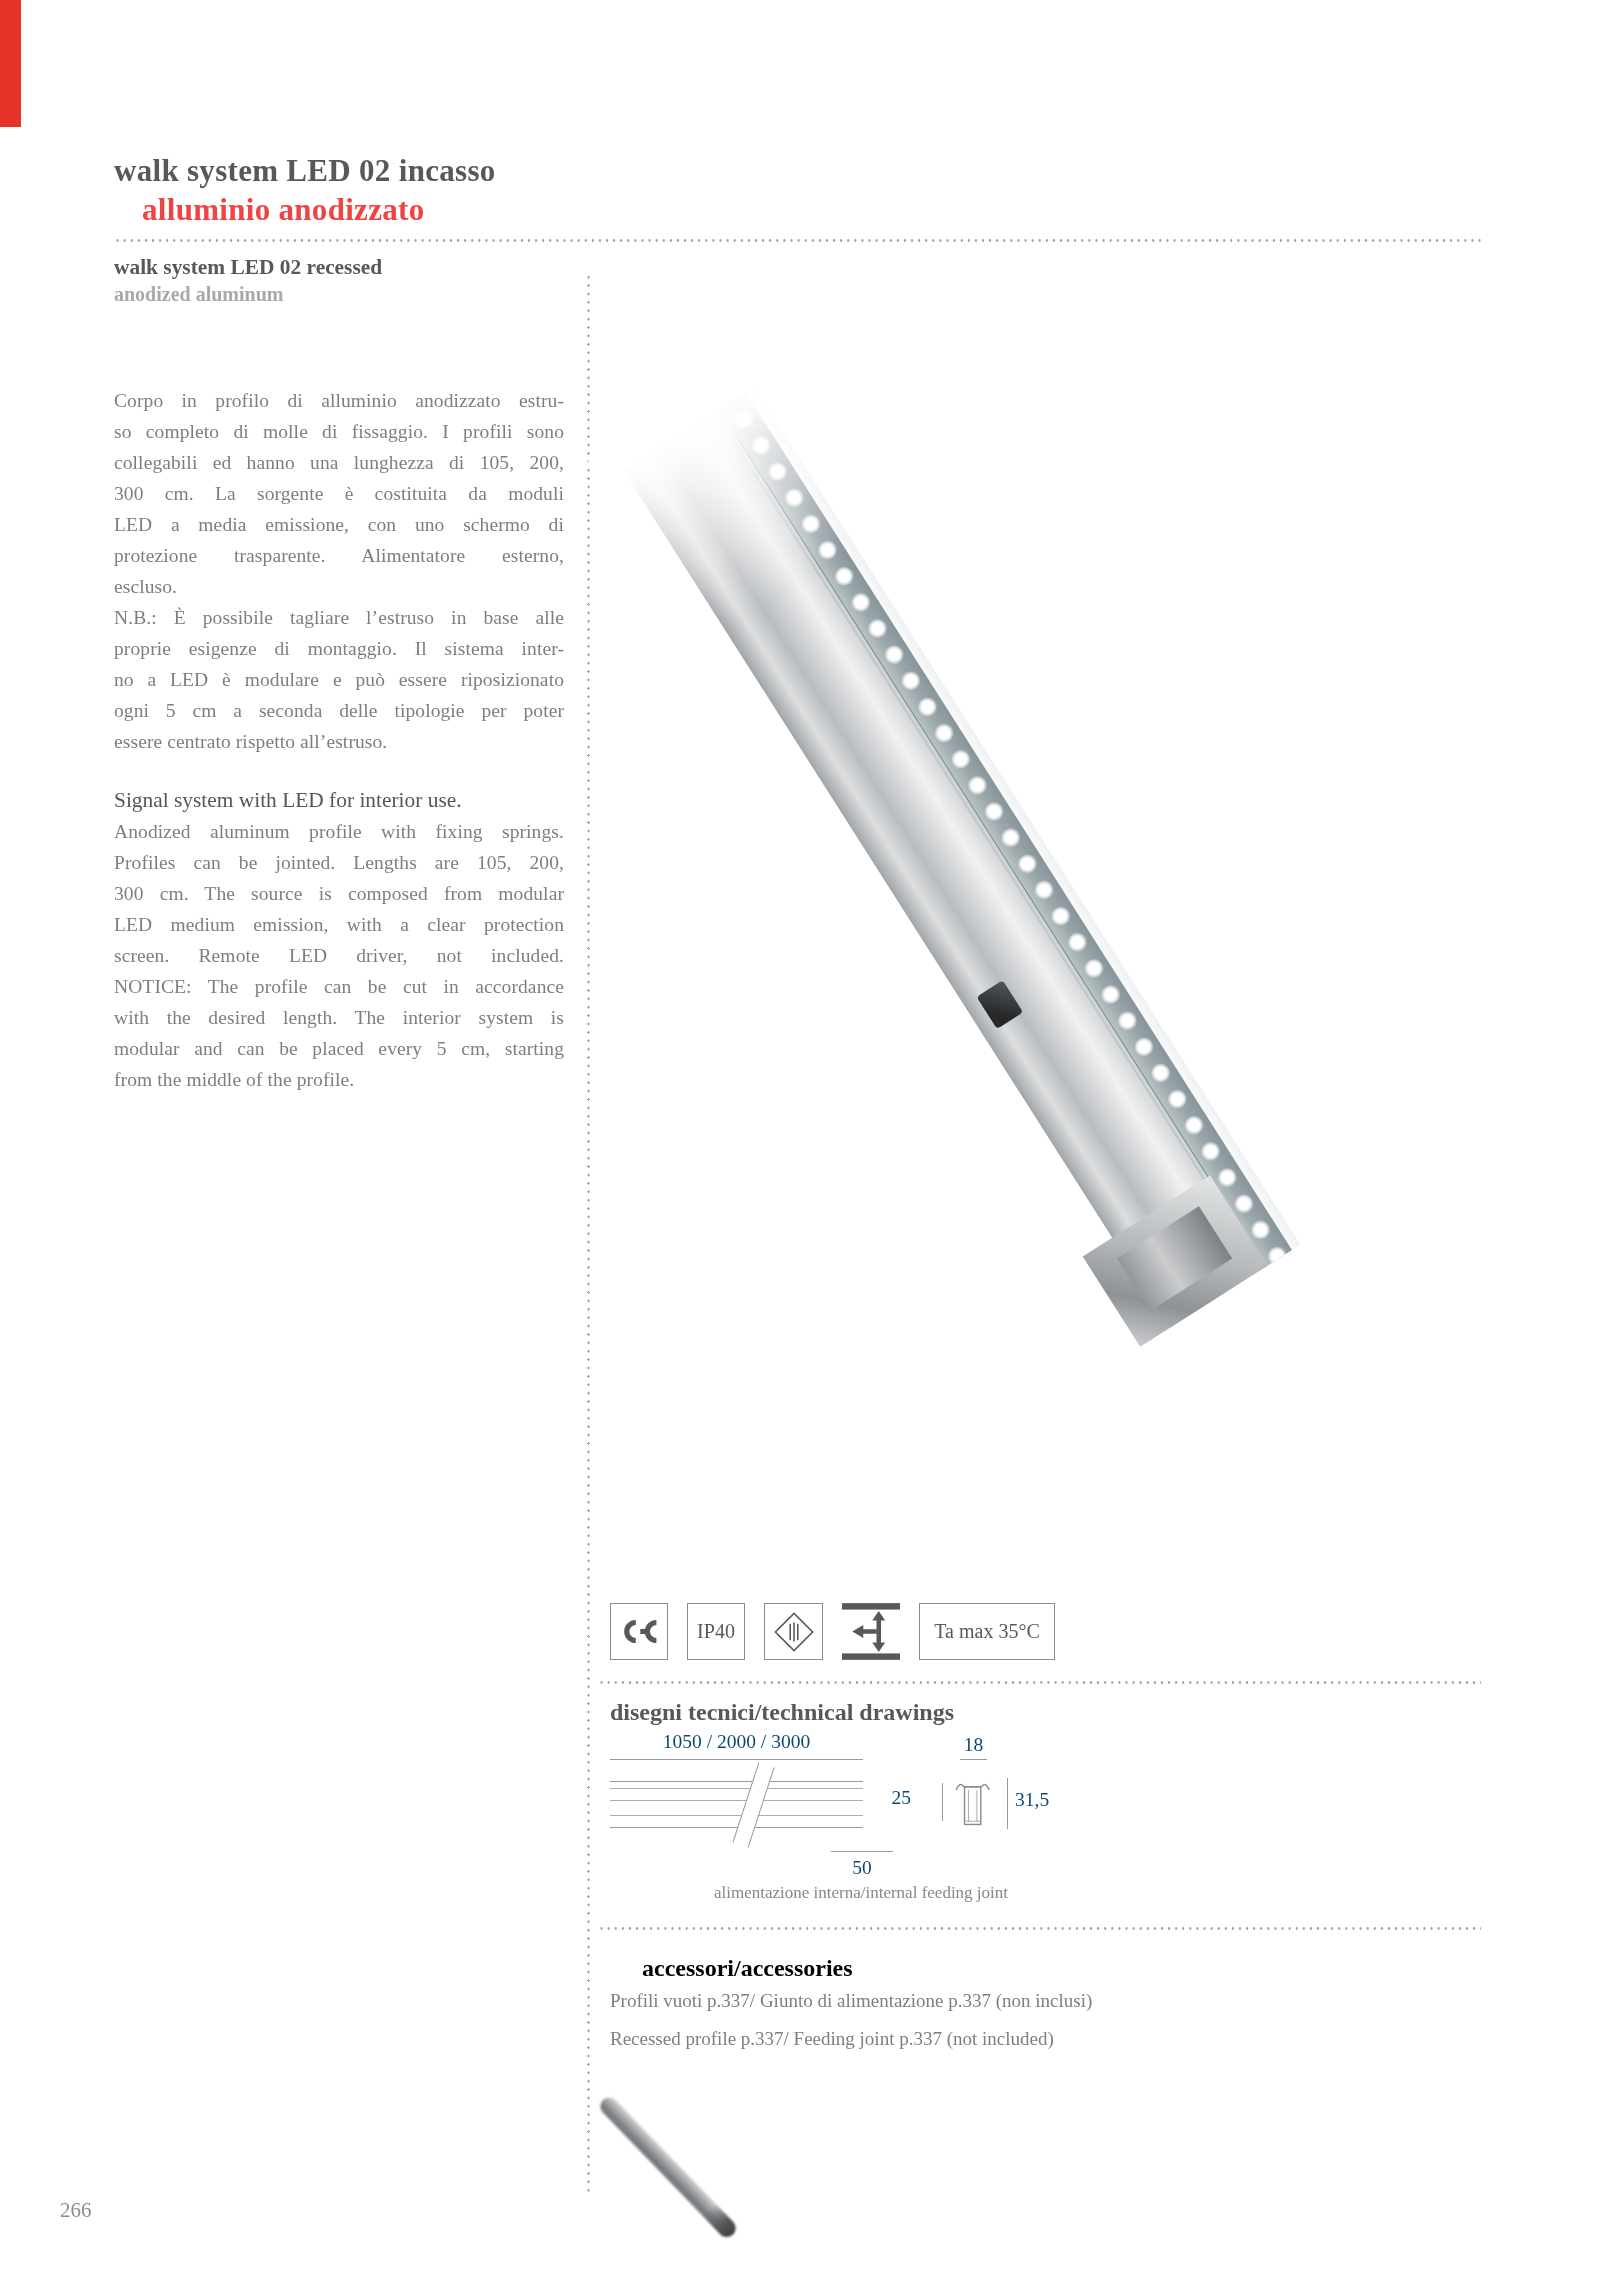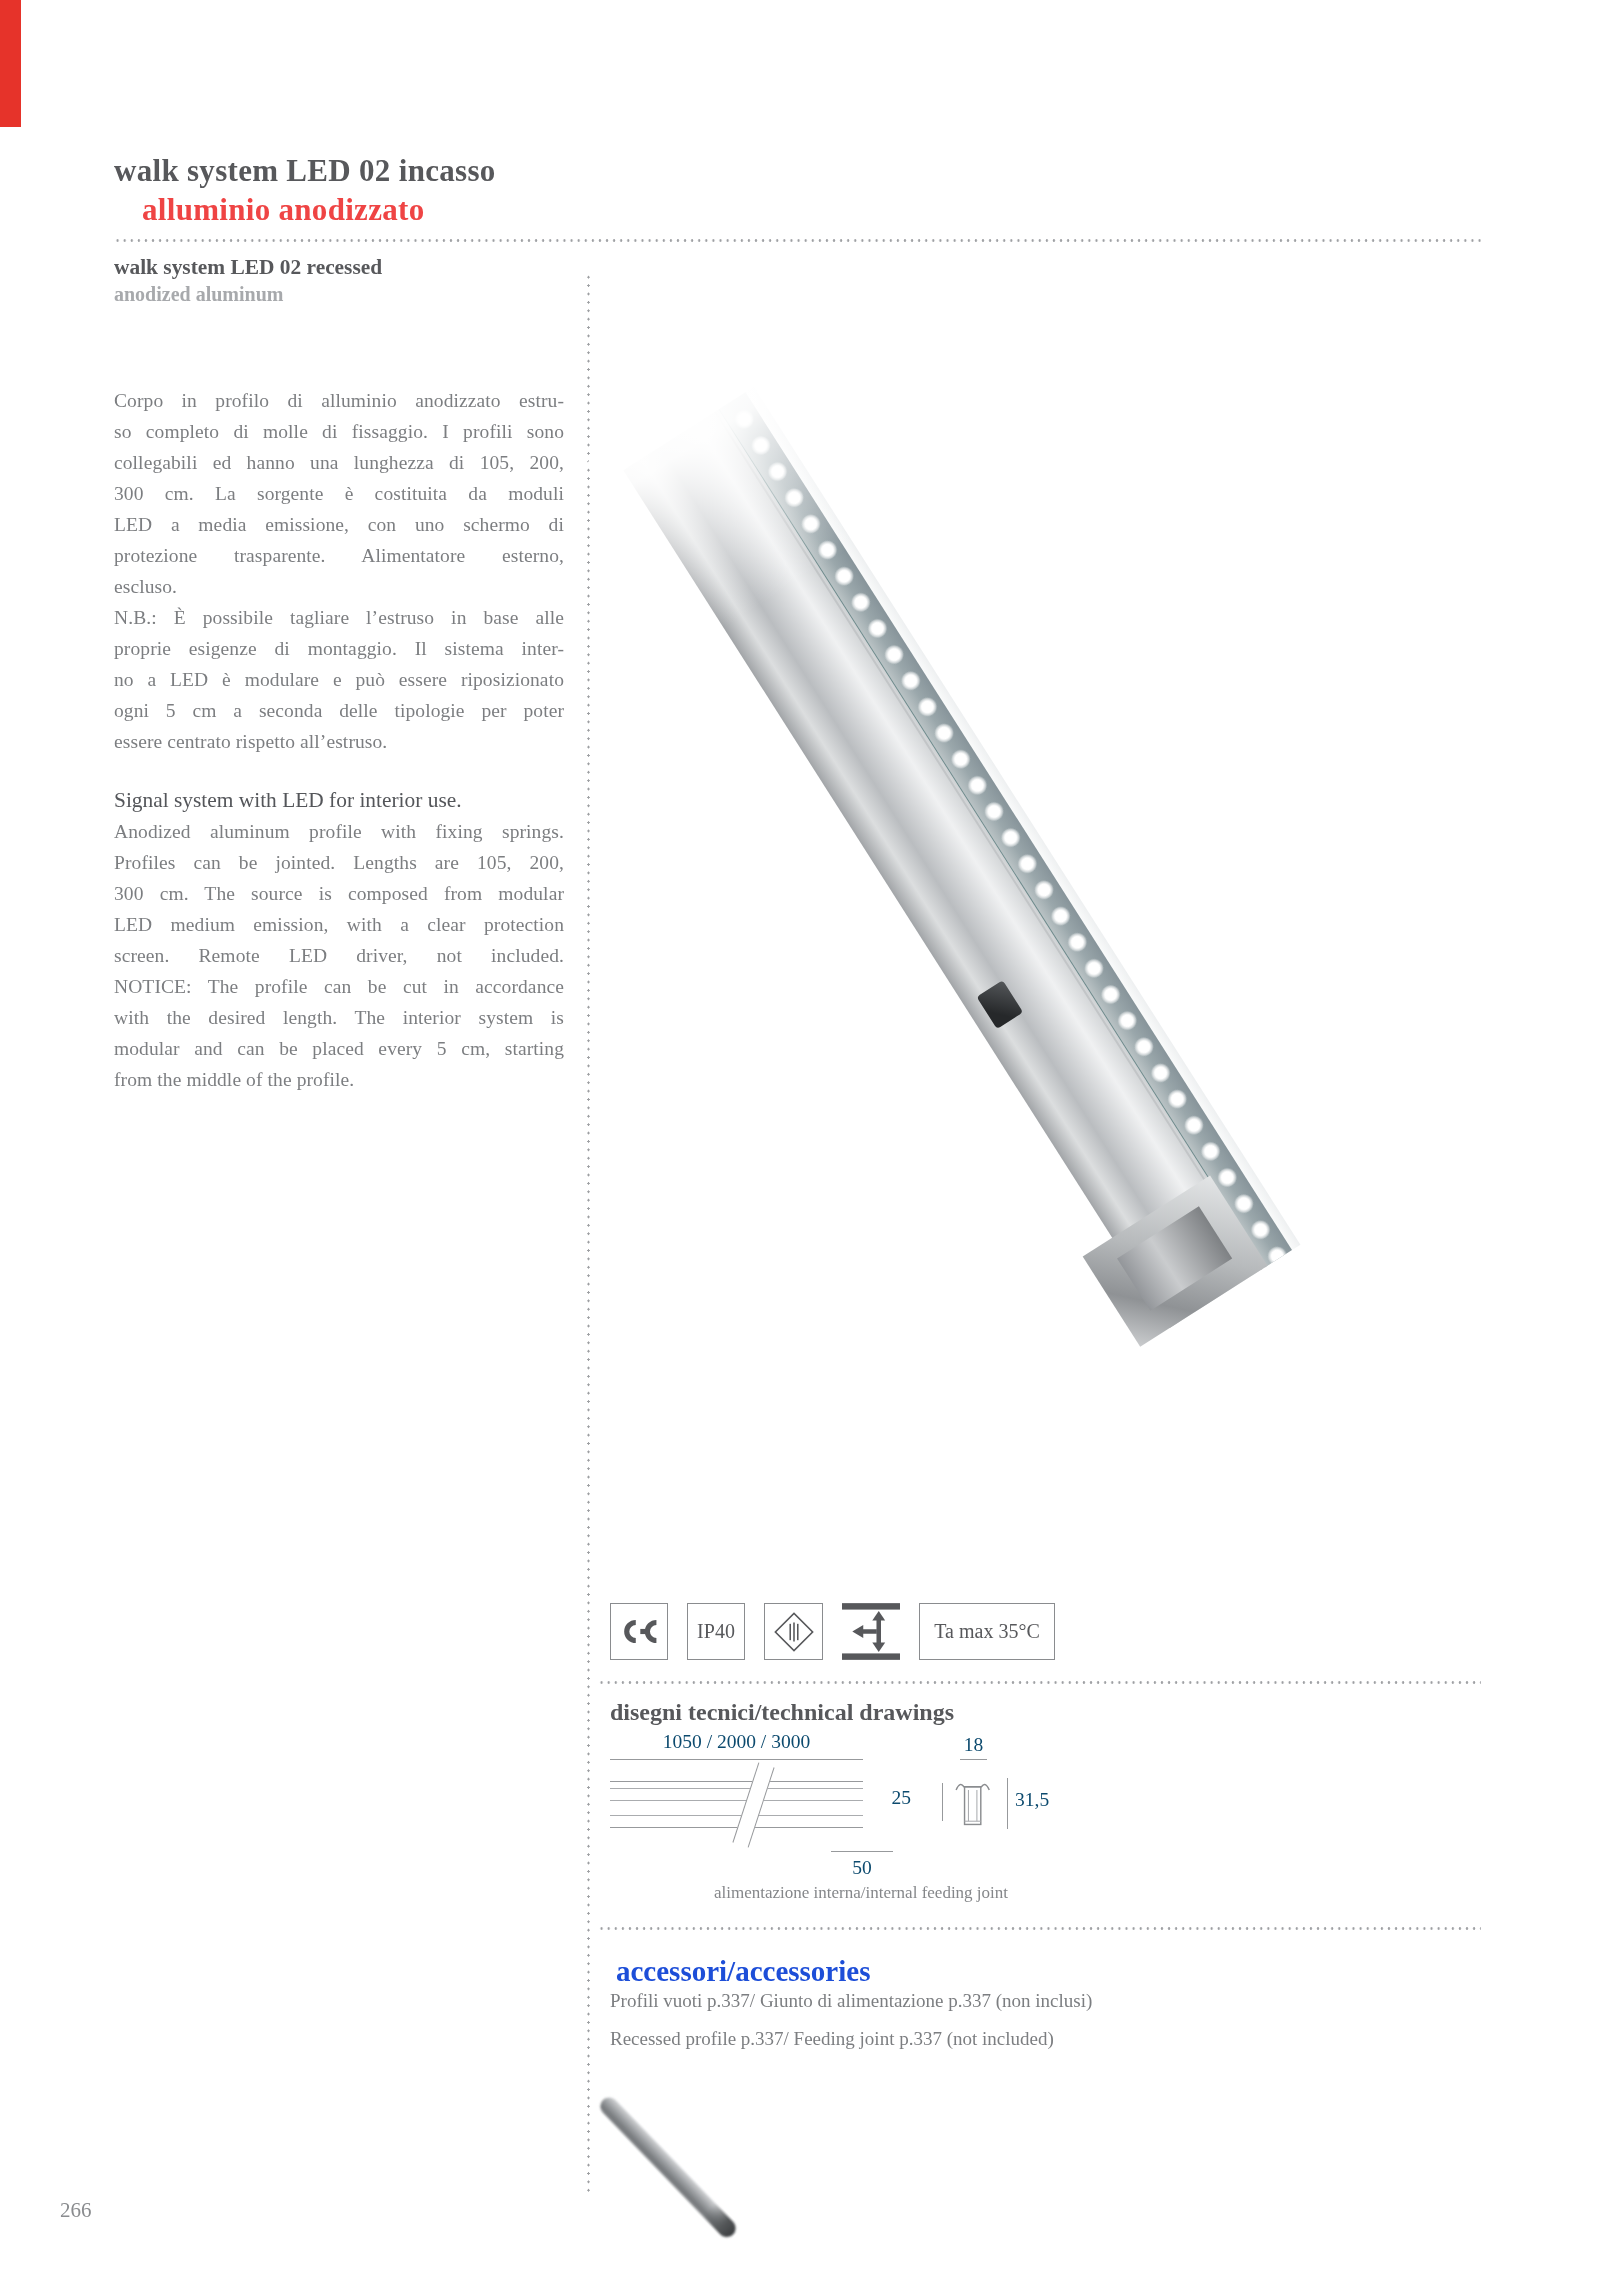--- a/index.html
+++ b/index.html
@@ -84,21 +84,21 @@
   .xsection{left:954px;top:1777px;}
   .dim25-label{left:880px;top:1787px;width:31px;text-align:right;}
   .dim25-line{left:942px;top:1783px;height:38px;}
   .dim315-line{left:1007px;top:1778px;height:51px;}
   .dim315-label{left:1015px;top:1789px;}
   .dim50-line{left:831px;top:1851px;width:62px;}
   .dim50-label{left:831px;top:1857px;width:62px;text-align:center;}
   .tech-caption{left:611px;top:1883px;width:500px;text-align:center;font-size:17px;color:#85878a;}
 
   
-  .acc-heading{left:616px;top:1955px;font-size:29px;font-weight:700;color:#1d4ed8;}
+  .acc-heading{left:642px;top:1955px;font-size:24px;font-weight:700;color:#000000;}
   .acc-line1{left:610px;top:1990px;font-size:19px;color:#7c7e81;}
   .acc-line2{left:610px;top:2028px;font-size:19px;color:#7c7e81;}
 
   
   .rod{left:603px;top:2091px;width:187px;height:18px;border-radius:9px;
     transform-origin:0 50%;transform:rotate(46deg);
     background:linear-gradient(to bottom,#d2d4d6 0%,#9a9da0 45%,#75787b 80%,#8d9093 100%);
     filter:blur(0.8px);}
   .rod:after{content:"";position:absolute;right:0;top:0;width:35px;height:18px;border-radius:0 9px 9px 0;
     background:linear-gradient(to right,rgba(0,0,0,0),#55585a 60%,#3c3e40);}

